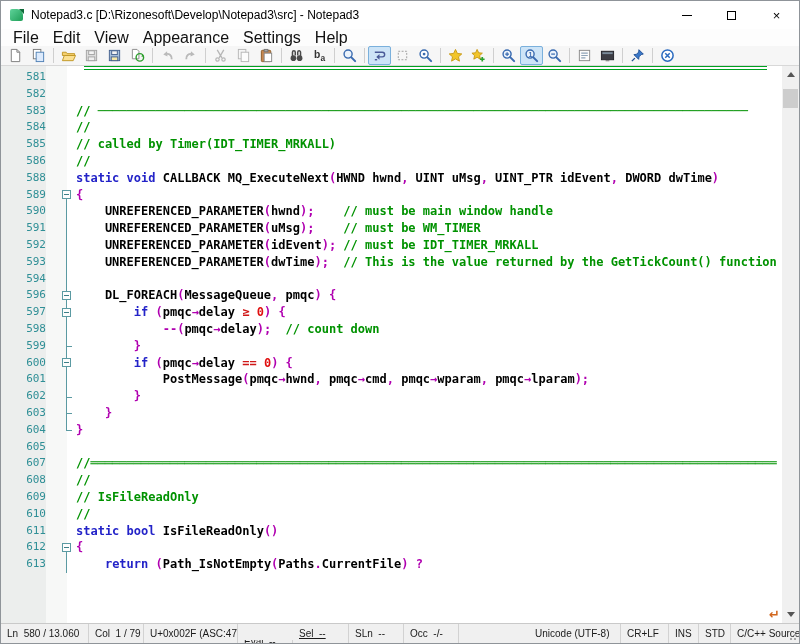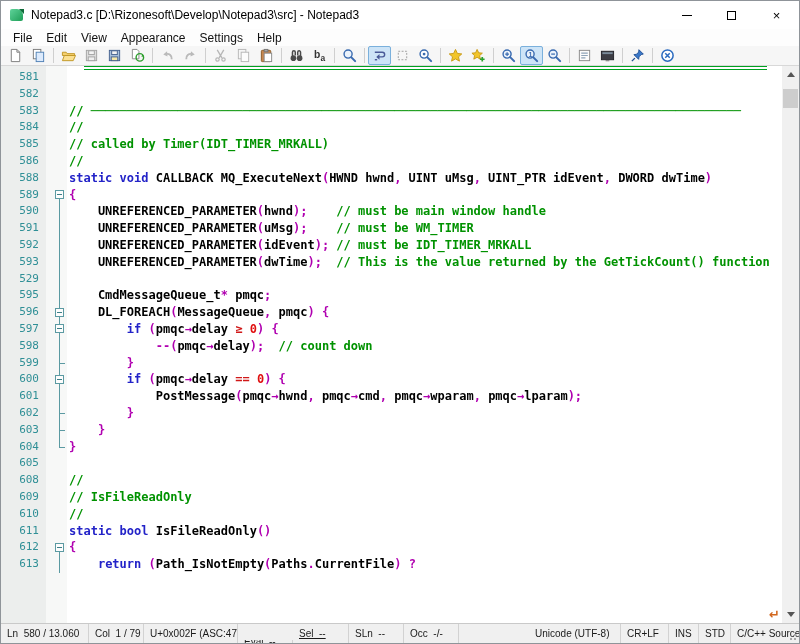--- a/index.html
+++ b/index.html
@@ -17,35 +17,35 @@
   .app-icon .fold { position:absolute; right:1px; top:2px; width:5px; height:5px;
     background:#0f6b3a; clip-path: polygon(0 0,100% 100%,100% 0); }
   .title-text { font-size: 12px; color: #000; white-space: pre; }
   .win-controls { margin-left: auto; display: flex; height: 100%; }
   .win-btn { width: 45px; height: 100%; display:flex; align-items:center; justify-content:center; color:#000; }
   .glyph-min { width: 10px; height: 1px; background: #000; }
   .glyph-max { width: 9px; height: 9px; border: 1px solid #000; }
   .glyph-close { font-size: 13px; line-height: 1; }
   
   .menubar { height: 17px; background: #fdfdfd; display: flex; align-items: center; padding-left: 5px; flex: 0 0 auto; }
-  .menu-item { font-size: 12px; color: #111; padding: 0 7px; }
+  .menu-item { font-size: 16px; color: #111; padding: 0 7px; }
   
   .toolbar { height: 20px; background: #f6f6f6; border-bottom: 1px solid #d8d8d8;
     display: flex; align-items: center; padding-left: 3px; flex: 0 0 auto; }
   .tb-btn { width: 23px; height: 19px; display: flex; align-items: center; justify-content: center;
     border: 1px solid transparent; border-radius: 2px; }
   .tb-btn svg { width: 15px; height: 15px; display: block; }
   .tb-btn.active { background: #cde4f7; border-color: #7ab0dc; }
   .tb-btn.disabled { opacity: .9; }
   .tb-sep { width: 1px; height: 15px; background: #cfcfcf; margin: 0 3px; }
   
   .editor { flex: 1 1 auto; position: relative; background: #fff; overflow: hidden; }
   .num-bg { position: absolute; left: 0; top: 0; bottom: 0; width: 45px; background: #eceeed; }
   .fold-bg { position: absolute; left: 45px; top: 0; bottom: 0; width: 21px; background: #f7f8f7; }
-  .rows { position: absolute; left: 0; top: 0; right: 17px; }
+  .rows { position: absolute; left: 7px; top: 0; right: 17px; }
   .cut-line { position: absolute; height: 4px; border-top: 1.4px solid #00a020; border-bottom: 1.4px solid #00a020; }
   .row { display: flex; height: 16.8px; align-items: stretch; }
   .ln { width: 45px; flex: 0 0 45px; text-align: right; padding-right: 7px;
     font: 11px/16.8px "DejaVu Sans Mono", monospace; color: #2f8f96; }
   .fold { width: 21px; flex: 0 0 21px; position: relative; }
   .fl { position: absolute; left: 13px; width: 1px; background: #5b9aa2; top: 0; bottom: 0; }
   .fl.half-top { bottom: 50%; }
   .ft { position: absolute; left: 13px; width: 6px; height: 1px; background: #5b9aa2; top: 50%; }
   .fb { position: absolute; left: 9px; top: 50%; margin-top: -5px; width: 9px; height: 9px;
     border: 1px solid #5b9aa2; background: #fdfdfd; z-index: 2; }
@@ -413,32 +413,25 @@
           <pre class="code"><span class="s-pl">    UNREFERENCED_PARAMETER</span><span class="s-op">(</span><span class="s-pl">idEvent</span><span class="s-op">);</span><span class="s-pl"> </span><span class="s-cmt">// must be IDT_TIMER_MRKALL</span></pre>
         </div>
         <div class="row">
           <span class="ln">593</span>
           <span class="fold">
             <span class="fl"></span>
           </span>
           <pre class="code"><span class="s-pl">    UNREFERENCED_PARAMETER</span><span class="s-op">(</span><span class="s-pl">dwTime</span><span class="s-op">);</span><span class="s-pl">  </span><span class="s-cmt">// This is the value returned by the GetTickCount() function</span></pre>
         </div>
         <div class="row">
-          <span class="ln">529</span>
+          <span class="ln">594</span>
           <span class="fold">
             <span class="fl"></span>
           </span>
           <pre class="code"></pre>
-        </div>
-        <div class="row">
-          <span class="ln">595</span>
-          <span class="fold">
-            <span class="fl"></span>
-          </span>
-          <pre class="code"><span class="s-pl">    CmdMessageQueue_t</span><span class="s-op">*</span><span class="s-pl"> pmqc</span><span class="s-op">;</span></pre>
         </div>
         <div class="row">
           <span class="ln">596</span>
           <span class="fold">
             <span class="fl"></span>
             <span class="fb"></span>
           </span>
           <pre class="code"><span class="s-pl">    DL_FOREACH</span><span class="s-op">(</span><span class="s-pl">MessageQueue</span><span class="s-op">,</span><span class="s-pl"> pmqc</span><span class="s-op">)</span><span class="s-pl"> </span><span class="s-op">{</span></pre>
         </div>
         <div class="row">
@@ -500,20 +493,25 @@
           <span class="fold">
             <span class="fl half-top"></span>
             <span class="ft"></span>
           </span>
           <pre class="code"><span class="s-op">}</span></pre>
         </div>
         <div class="row">
           <span class="ln">605</span>
           <span class="fold"></span>
           <pre class="code"></pre>
+        </div>
+        <div class="row">
+          <span class="ln">607</span>
+          <span class="fold"></span>
+          <pre class="code"><span class="s-cmt">//═══════════════════════════════════════════════════════════════════════════════════════════════</span></pre>
         </div>
         <div class="row">
           <span class="ln">608</span>
           <span class="fold"></span>
           <pre class="code"><span class="s-cmt">//</span></pre>
         </div>
         <div class="row">
           <span class="ln">609</span>
           <span class="fold"></span>
           <pre class="code"><span class="s-cmt">// IsFileReadOnly</span></pre>

